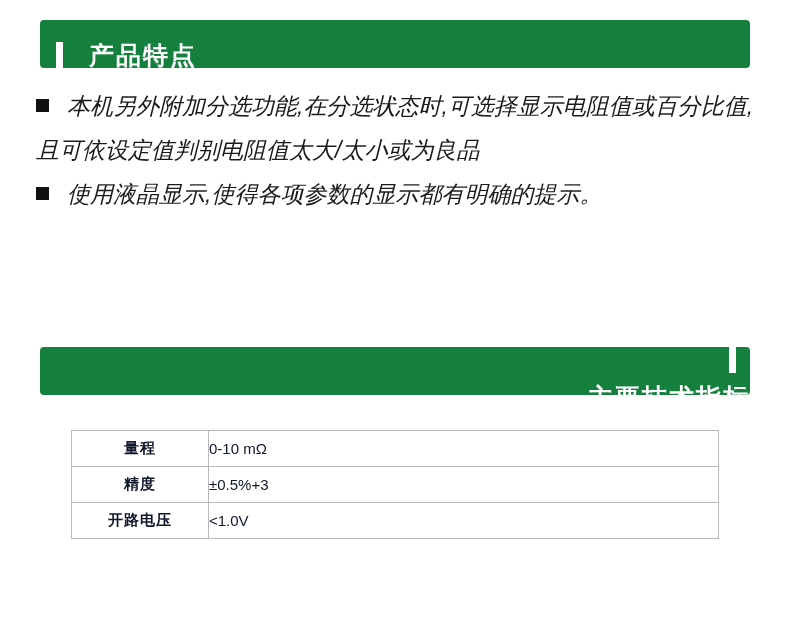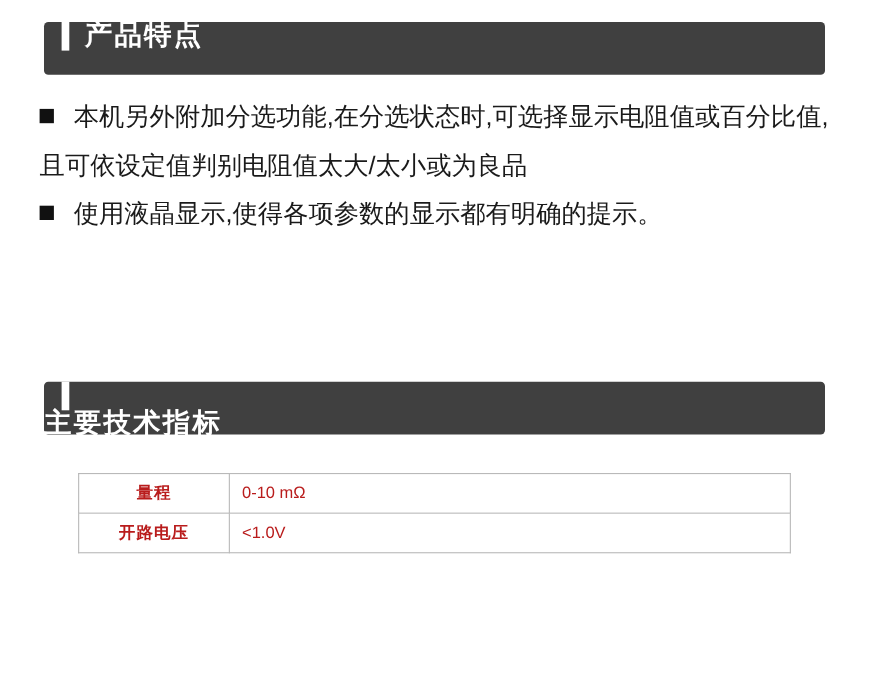--- a/index.html
+++ b/index.html
@@ -19,25 +19,26 @@
     height: 626px;
     box-sizing: border-box;
   }
 
   
   .section-bar {
     position: absolute;
     left: 40px;
     width: 710px;
     height: 48px;
-    background: #404040;
+    background: #15803d;
     border-radius: 4px;
     display: flex;
-    align-items: flex-start;
+    align-items: flex-end;
     box-sizing: border-box;
+    gap: 12px;
   }
   .section-bar .accent {
     width: 7px;
     height: 26px;
     background: #ffffff;
     margin-left: 16px;
     margin-right: 14px;
     flex: none;
   }
   .section-bar .title {
@@ -50,20 +51,21 @@
 
   #bar-features { top: 20px; }
   #bar-specs { top: 347px; flex-direction: column; }
 
   
   .features {
     position: absolute;
     left: 36px;
     top: 84px;
     width: 720px;
+    font-style: italic;
   }
   .feature-item {
     position: relative;
     color: #1a1a1a;
     font-size: 23px;
     line-height: 44px;
     text-indent: 0;
     margin-bottom: 0;
   }
   .feature-item .bullet {
@@ -86,30 +88,30 @@
     width: 648px;
     border-collapse: collapse;
     border: 1px solid #b9b9b9;
     background: #ffffff;
   }
   .spec-table td {
     border: 1px solid #b9b9b9;
     height: 35px;
     padding: 0;
     font-size: 15px;
-    color: #b91c1c;
+    color: #0f172a;
   }
   .spec-table td.label {
     width: 136px;
     text-align: center;
     font-weight: bold;
     letter-spacing: 1px;
   }
   .spec-table td.value {
-    padding-left: 11px;
+    padding-left: 0;
     text-align: left;
     font-weight: normal;
   }
 </style>
 </head>
 <body>
 
 <div class="page">
 
   <div class="section-bar" id="bar-features">
@@ -131,19 +133,23 @@
     <span class="title">主要技术指标</span>
   </div>
 
   <table class="spec-table">
     <tbody>
       <tr>
         <td class="label">量程</td>
         <td class="value">0-10 mΩ</td>
       </tr>
       <tr>
+        <td class="label">精度</td>
+        <td class="value">±0.5%+3</td>
+      </tr>
+      <tr>
         <td class="label">开路电压</td>
         <td class="value">&lt;1.0V</td>
       </tr>
     </tbody>
   </table>
 
 </div>
 
 </body></html>

